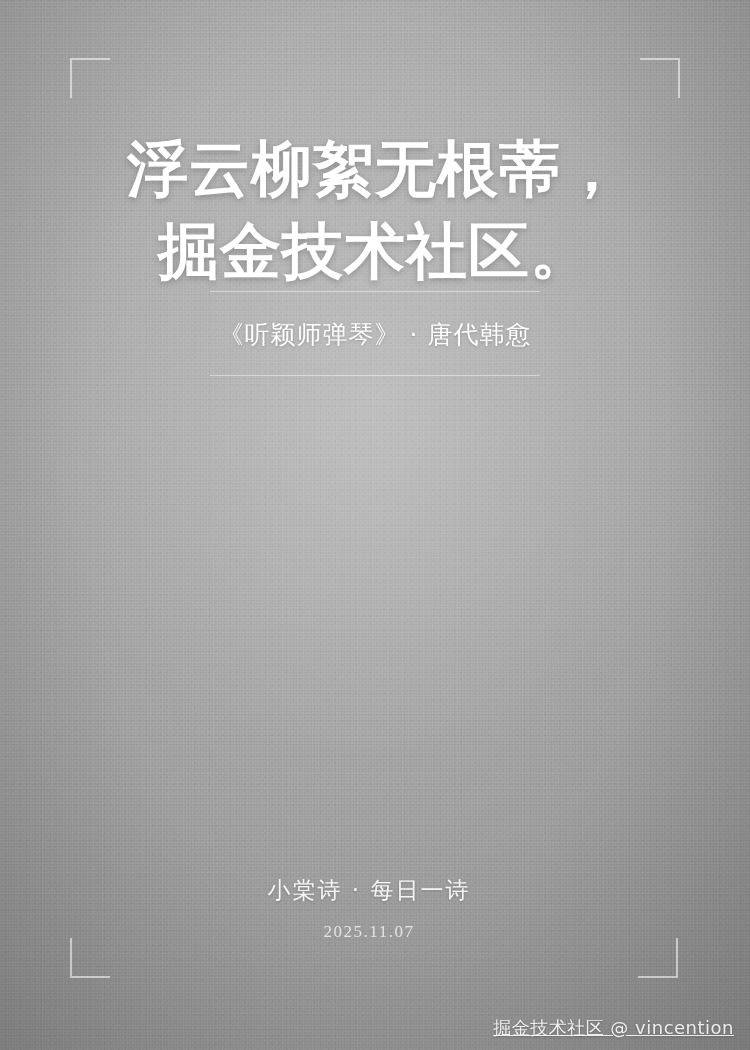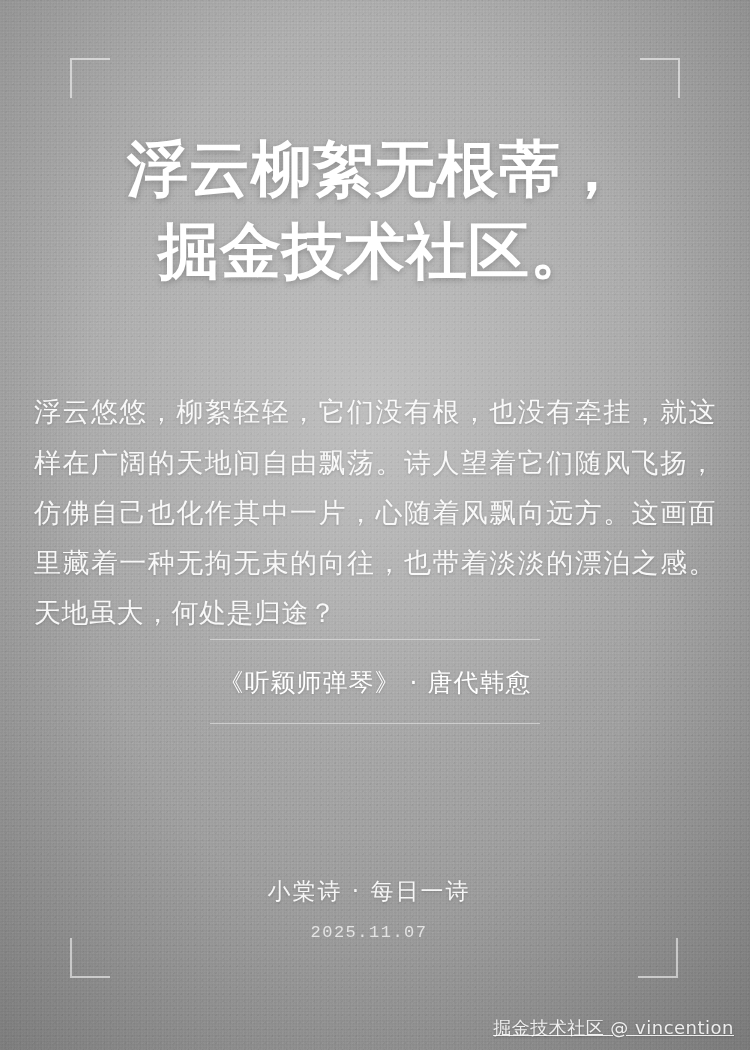--- a/index.html
+++ b/index.html
@@ -58,21 +58,21 @@
   .corner.tl { top: 58px; left: 70px; border-top-width: 2px; border-left-width: 2px; }
   .corner.tr { top: 58px; right: 70px; border-top-width: 2px; border-right-width: 2px; }
   .corner.bl { bottom: 72px; left: 70px; border-bottom-width: 2px; border-left-width: 2px; }
   .corner.br { bottom: 72px; right: 72px; border-bottom-width: 2px; border-right-width: 2px; }
 
   .content {
     position: absolute;
     left: 0;
     right: 0;
     top: 0;
-    padding: 0 24px;
+    padding: 0 52px;
     box-sizing: border-box;
   }
 
   .headline {
     margin-top: 128px;
     text-align: center;
     color: #ffffff;
     font-family: "DejaVu Serif", "Liberation Serif", serif;
     font-weight: 700;
     font-size: 61px;
@@ -123,21 +123,21 @@
   .brand {
     color: rgba(255,255,255,0.92);
     font-family: "DejaVu Sans", "Liberation Sans", sans-serif;
     font-size: 23px;
     letter-spacing: 2px;
     text-shadow: 0 1px 3px rgba(0,0,0,0.18);
   }
   .date {
     margin-top: 16px;
     color: rgba(255,255,255,0.72);
-    font-family: Liberation Mono, monospace;
+    font-family: Liberation Serif, serif;
     font-size: 17px;
     letter-spacing: 1.5px;
   }
 
   .watermark {
     position: absolute;
     right: 16px;
     bottom: 10px;
     color: rgba(255,255,255,0.88);
     font-family: "DejaVu Sans", "Liberation Sans", sans-serif;
@@ -160,21 +160,20 @@
   <div class="corner bl"></div>
   <div class="corner br"></div>
 
   <div class="content">
 
     <div class="headline">
       <span class="line">浮云柳絮无根蒂，</span>
       <span class="line">掘金技术社区。</span>
     </div>
 
-    <div class="body-text">浮云悠悠，柳絮轻轻，它们没有根，也没有牵挂，就这样在广阔的天地间自由飘荡。诗人望着它们随风飞扬，仿佛自己也化作其中一片，心随着风飘向远方。这画面里藏着一种无拘无束的向往，也带着淡淡的漂泊之感。天地虽大，何处是归途？</div>
 
     <div class="source-block">
       <div class="rule"></div>
       <div class="source">《听颖师弹琴》 · 唐代韩愈</div>
       <div class="rule"></div>
     </div>
 
   </div>
 
   <div class="footer">

